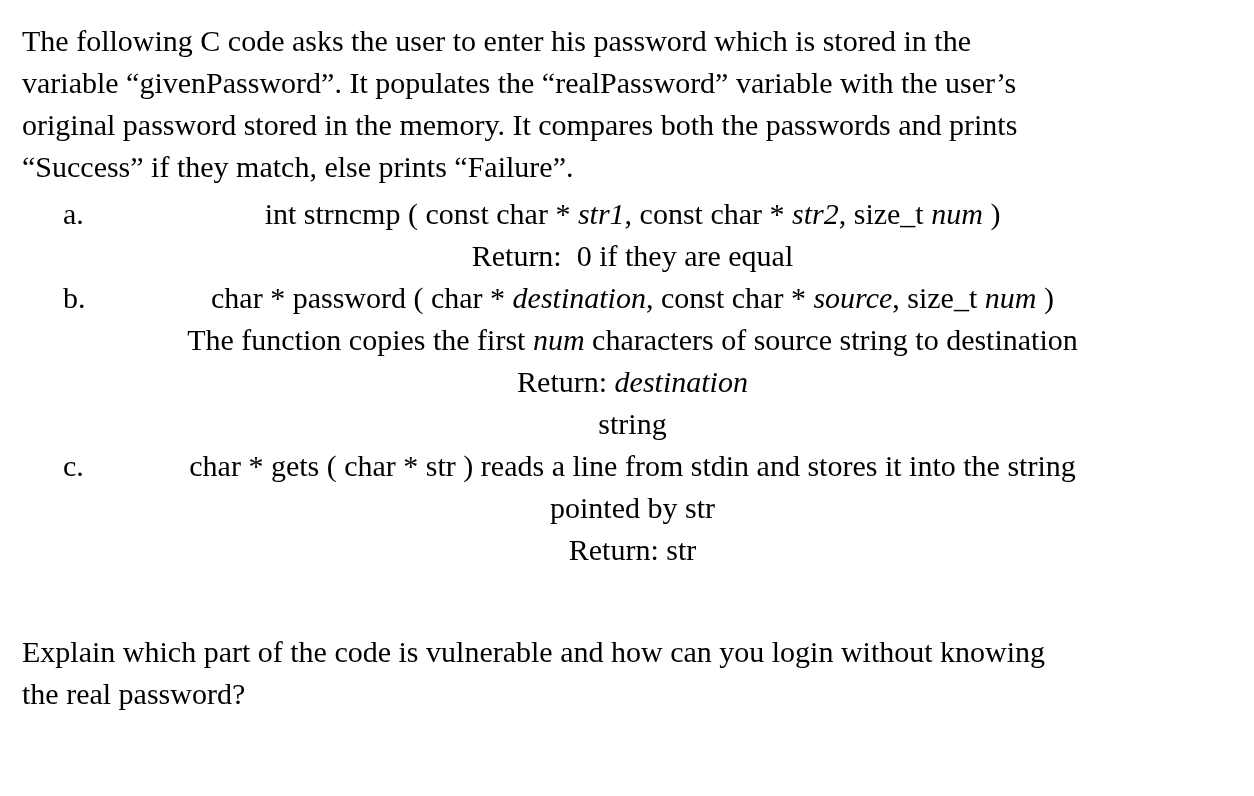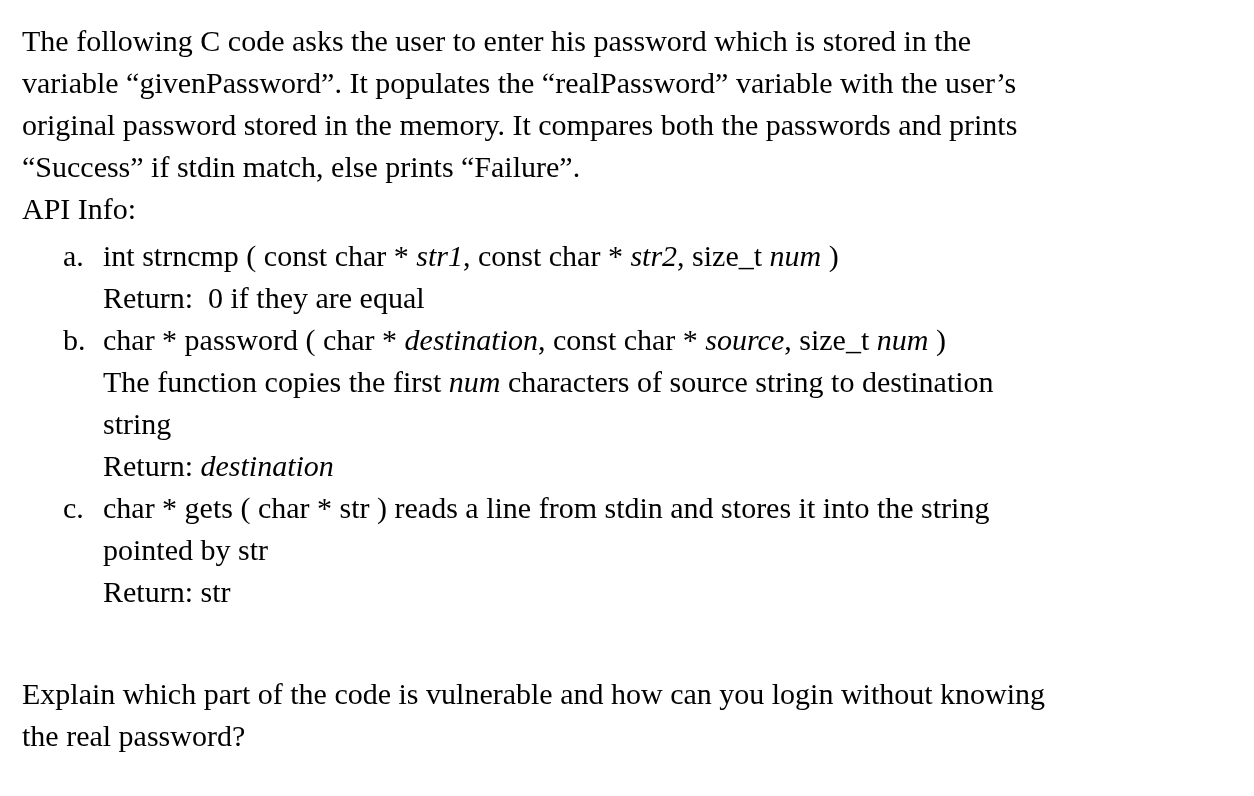--- a/index.html
+++ b/index.html
@@ -33,59 +33,59 @@
     display: flex;
     align-items: flex-start;
   }
   .marker {
     width: 40px;
     margin-left: 41px;
     flex: 0 0 auto;
   }
   .item-lines {
     flex: 1 1 auto;
+    text-align: center;
   }
   .question {
     margin-top: 60px;
   }
   .it {
     font-style: italic;
   }
 </style>
 </head>
 <body>
 
 <div class="page">
 
   <div class="para">
     <div class="line">The following C code asks the user to enter his password which is stored in the</div>
     <div class="line">variable “givenPassword”. It populates the “realPassword” variable with the user’s</div>
     <div class="line">original password stored in the memory. It compares both the passwords and prints</div>
-    <div class="line">“Success” if stdin match, else prints “Failure”.</div>
+    <div class="line">“Success” if they match, else prints “Failure”.</div>
   </div>
 
-  <div class="line">API Info:</div>
 
   <div class="api-list">
 
     <div class="api-item">
       <div class="marker">a.</div>
       <div class="item-lines">
         <div class="line"><span>int strncmp ( const char * </span><span class="it">str1</span><span>, const char * </span><span class="it">str2</span><span>, size_t </span><span class="it">num</span><span> )</span></div>
         <div class="line"><span>Return:  0 if they are equal</span></div>
       </div>
     </div>
 
     <div class="api-item">
       <div class="marker">b.</div>
       <div class="item-lines">
         <div class="line"><span>char * password ( char * </span><span class="it">destination</span><span>, const char * </span><span class="it">source</span><span>, size_t </span><span class="it">num</span><span> )</span></div>
         <div class="line"><span>The function copies the first </span><span class="it">num</span><span> characters of source string to destination</span></div>
+        <div class="line"><span>Return: </span><span class="it">destination</span></div>
         <div class="line"><span>string</span></div>
-        <div class="line"><span>Return: </span><span class="it">destination</span></div>
       </div>
     </div>
 
     <div class="api-item">
       <div class="marker">c.</div>
       <div class="item-lines">
         <div class="line"><span>char * gets ( char * str ) reads a line from stdin and stores it into the string</span></div>
         <div class="line"><span>pointed by str</span></div>
         <div class="line"><span>Return: str</span></div>
       </div>

